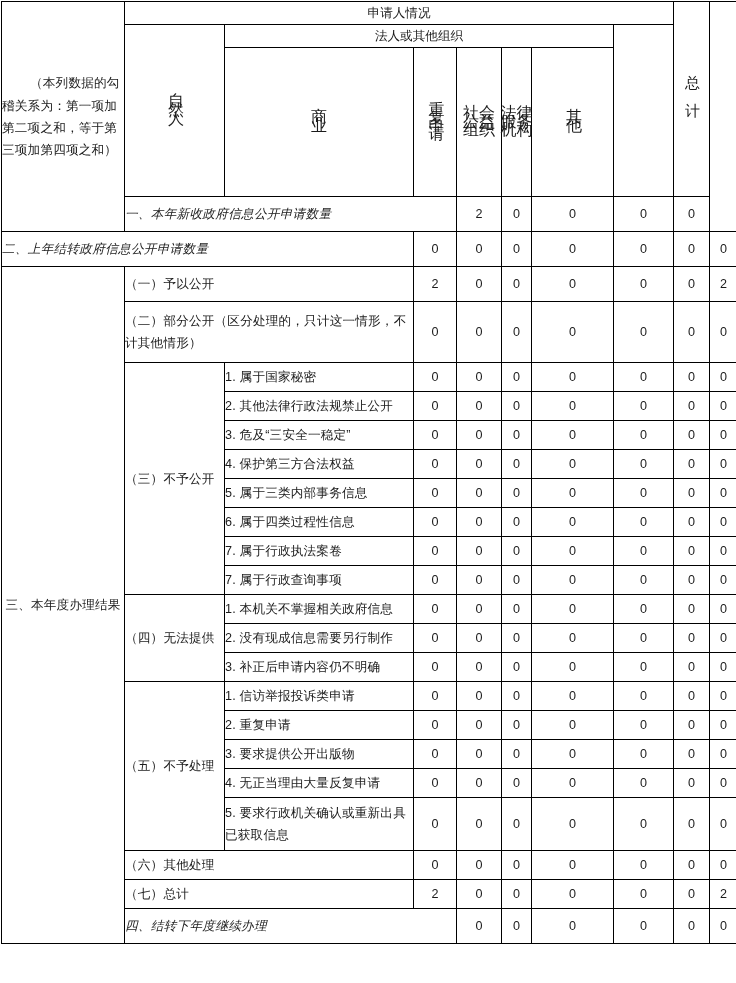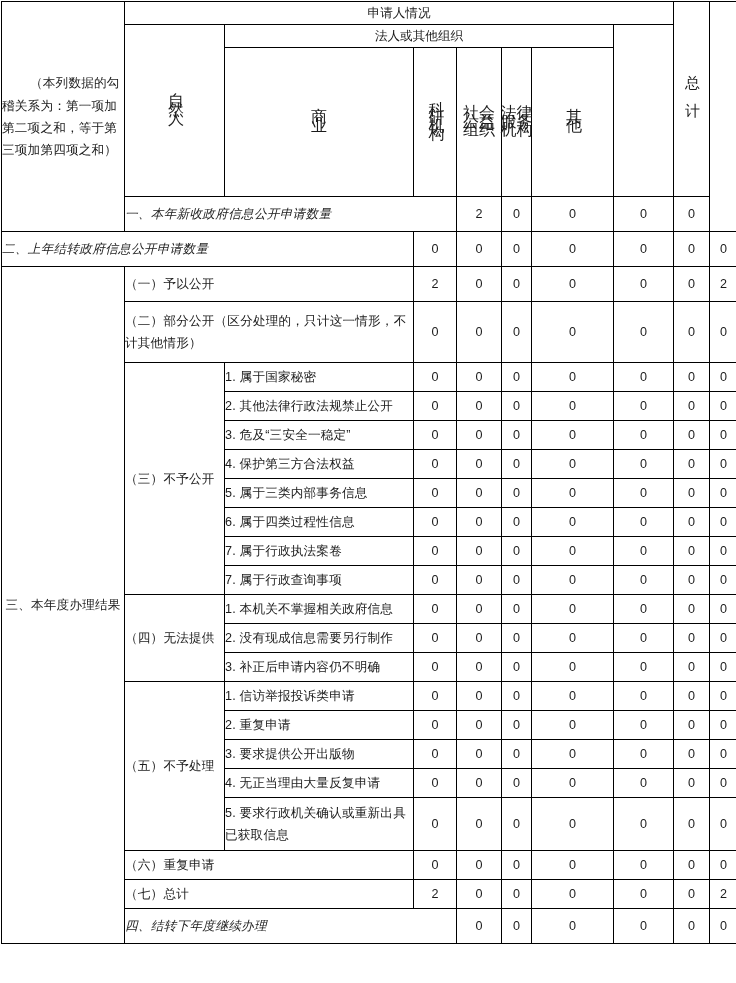--- a/index.html
+++ b/index.html
@@ -162,21 +162,21 @@
   </tr>
 
   <tr>
     <td class="vcell" style="height:148px">
       <div class="vstack">
               <span class="squash w2">商业</span>
             </div>
     </td>
     <td class="vcell">
       <div class="vstack">
-              <span class="squash w1 h-lo">科研机构</span>
+              <span class="squash w1 h-lo">重复申请</span>
             </div>
     </td>
     <td class="vcell">
       <div class="vstack">
               <span class="squash w3">社会公益组织</span>
             </div>
     </td>
     <td class="vcell">
       <div class="vstack">
               <span class="squash w3">法律服务机构</span>
@@ -402,21 +402,21 @@
     <td class="num">0</td>
     <td class="num">0</td>
     <td class="num">0</td>
     <td class="num">0</td>
     <td class="num">0</td>
     <td class="num">0</td>
     <td class="num">0</td>
   </tr>
 
   <tr>
-    <td colspan="2" class="sub2 h28">（六）重复申请</td>
+    <td colspan="2" class="sub2 h28">（六）其他处理</td>
     <td class="num">0</td>
     <td class="num">0</td>
     <td class="num">0</td>
     <td class="num">0</td>
     <td class="num">0</td>
     <td class="num">0</td>
     <td class="num">0</td>
   </tr>
 
   <tr>

